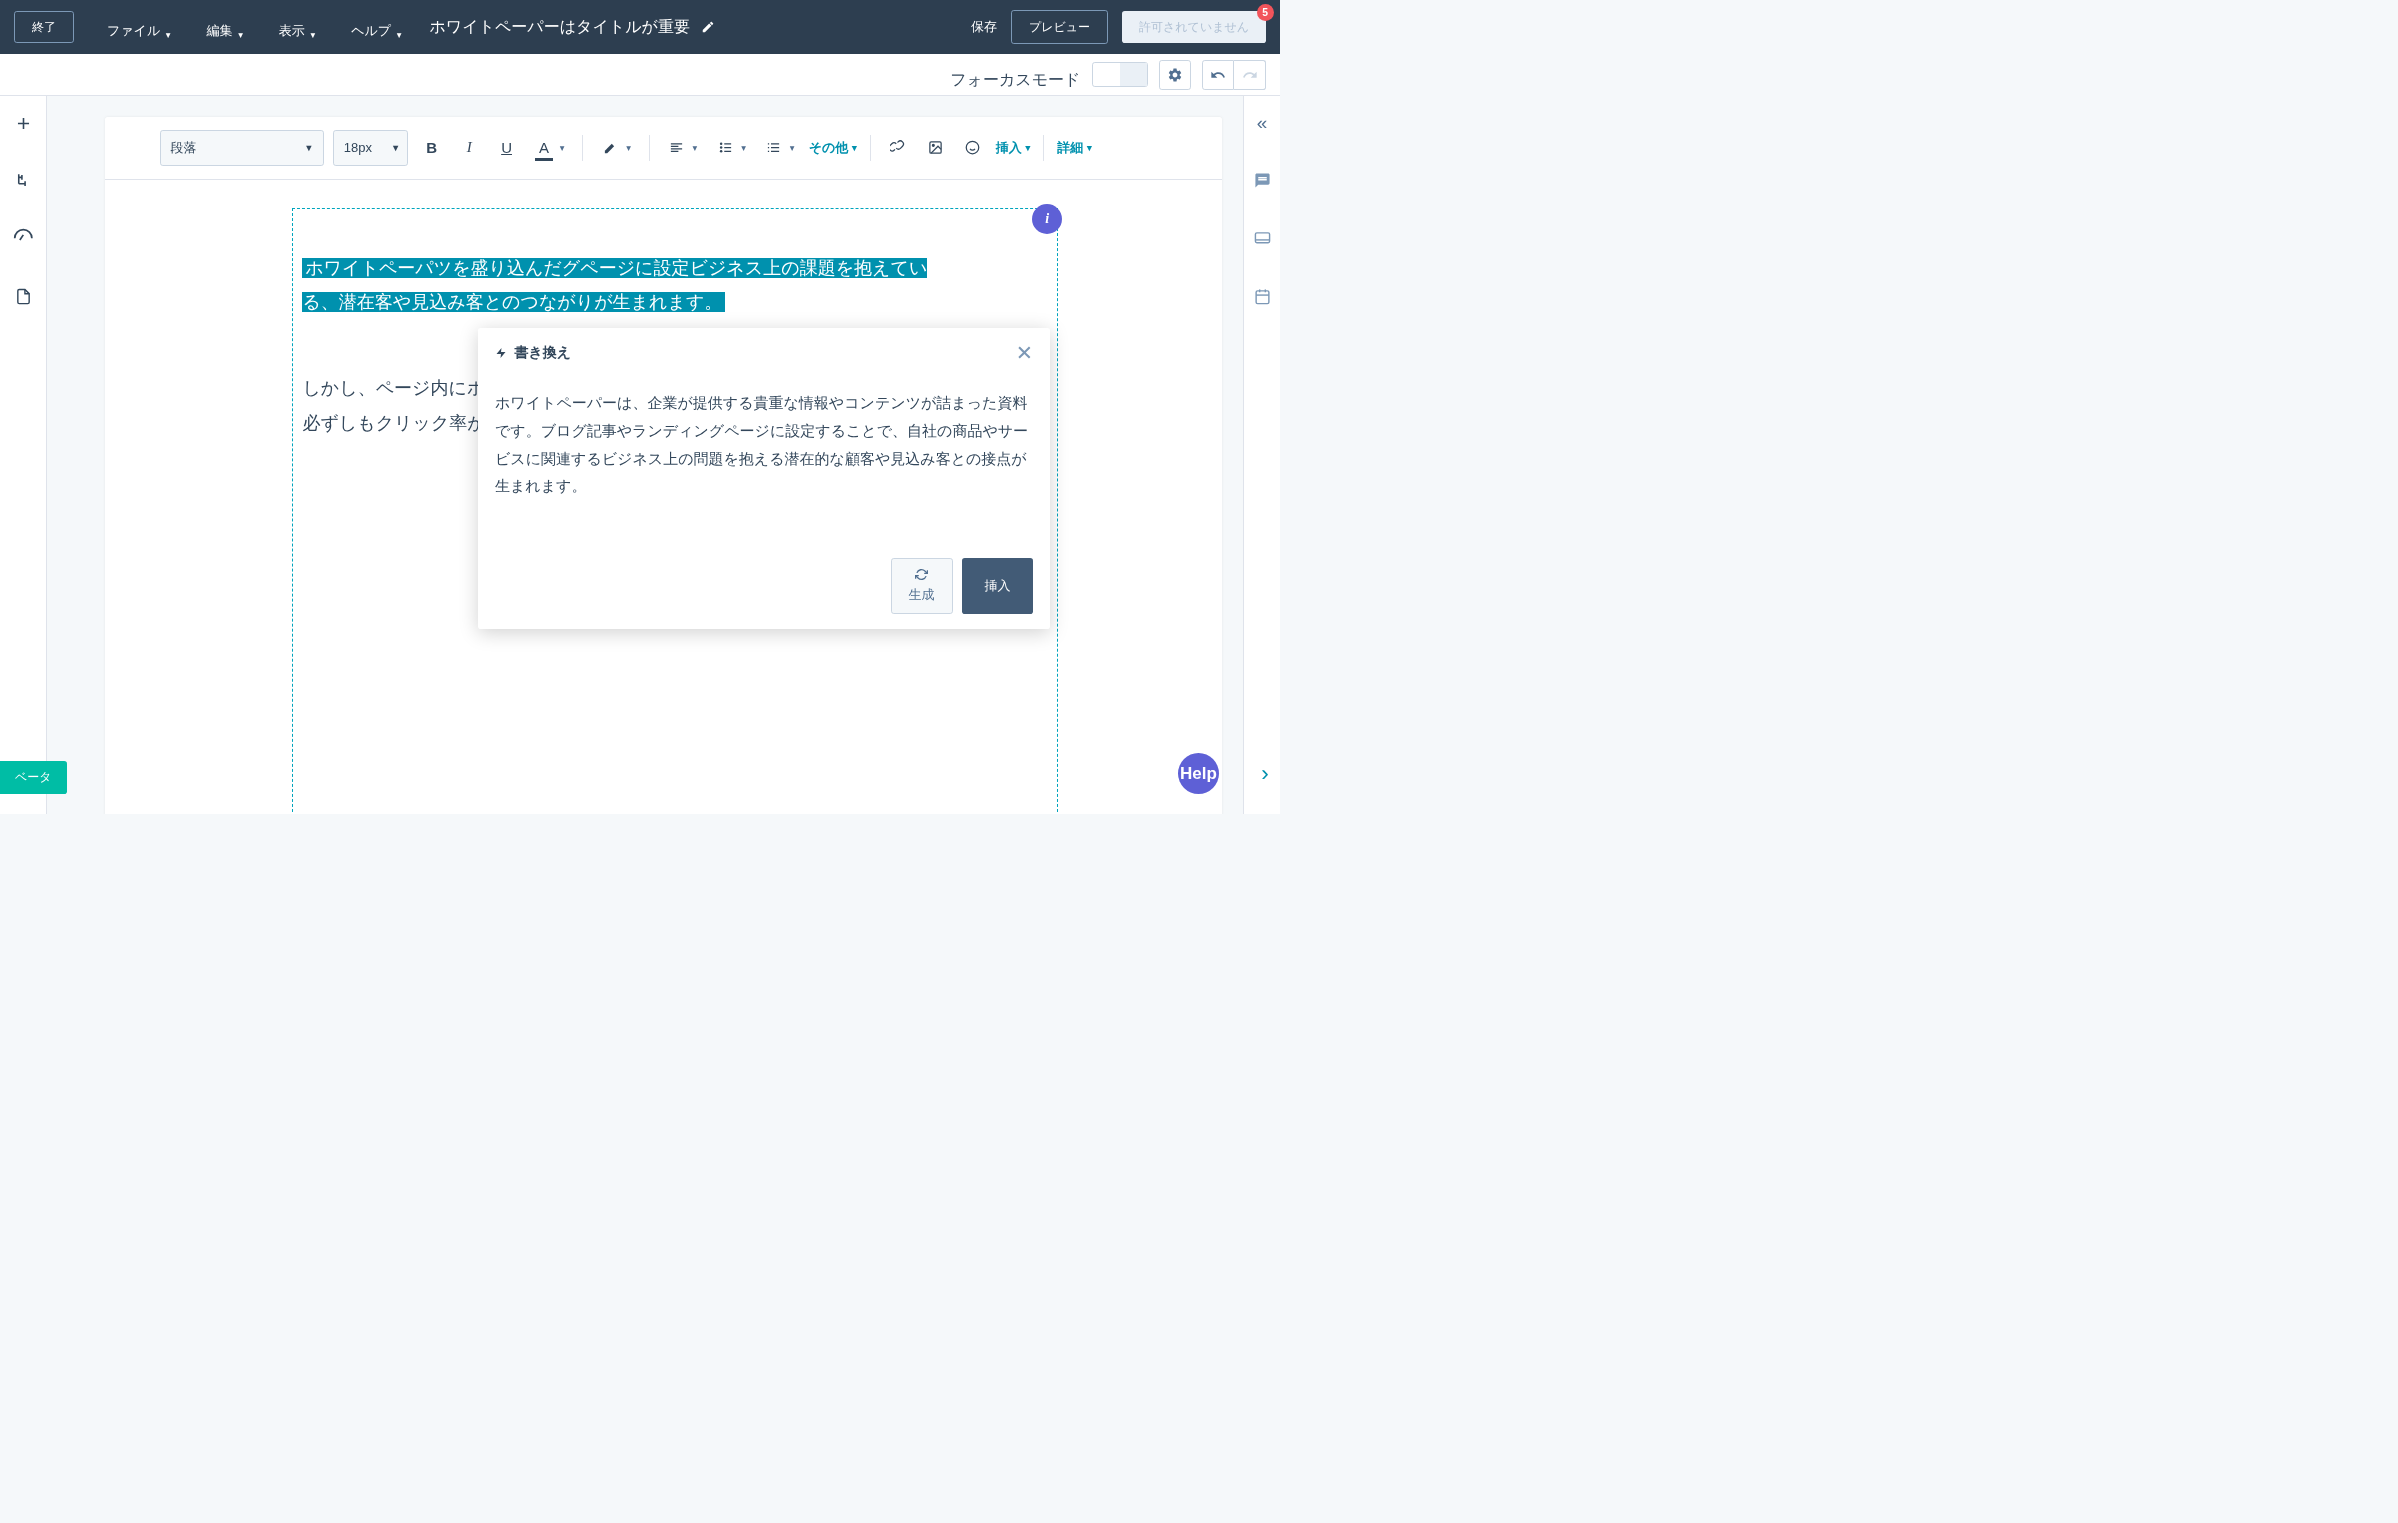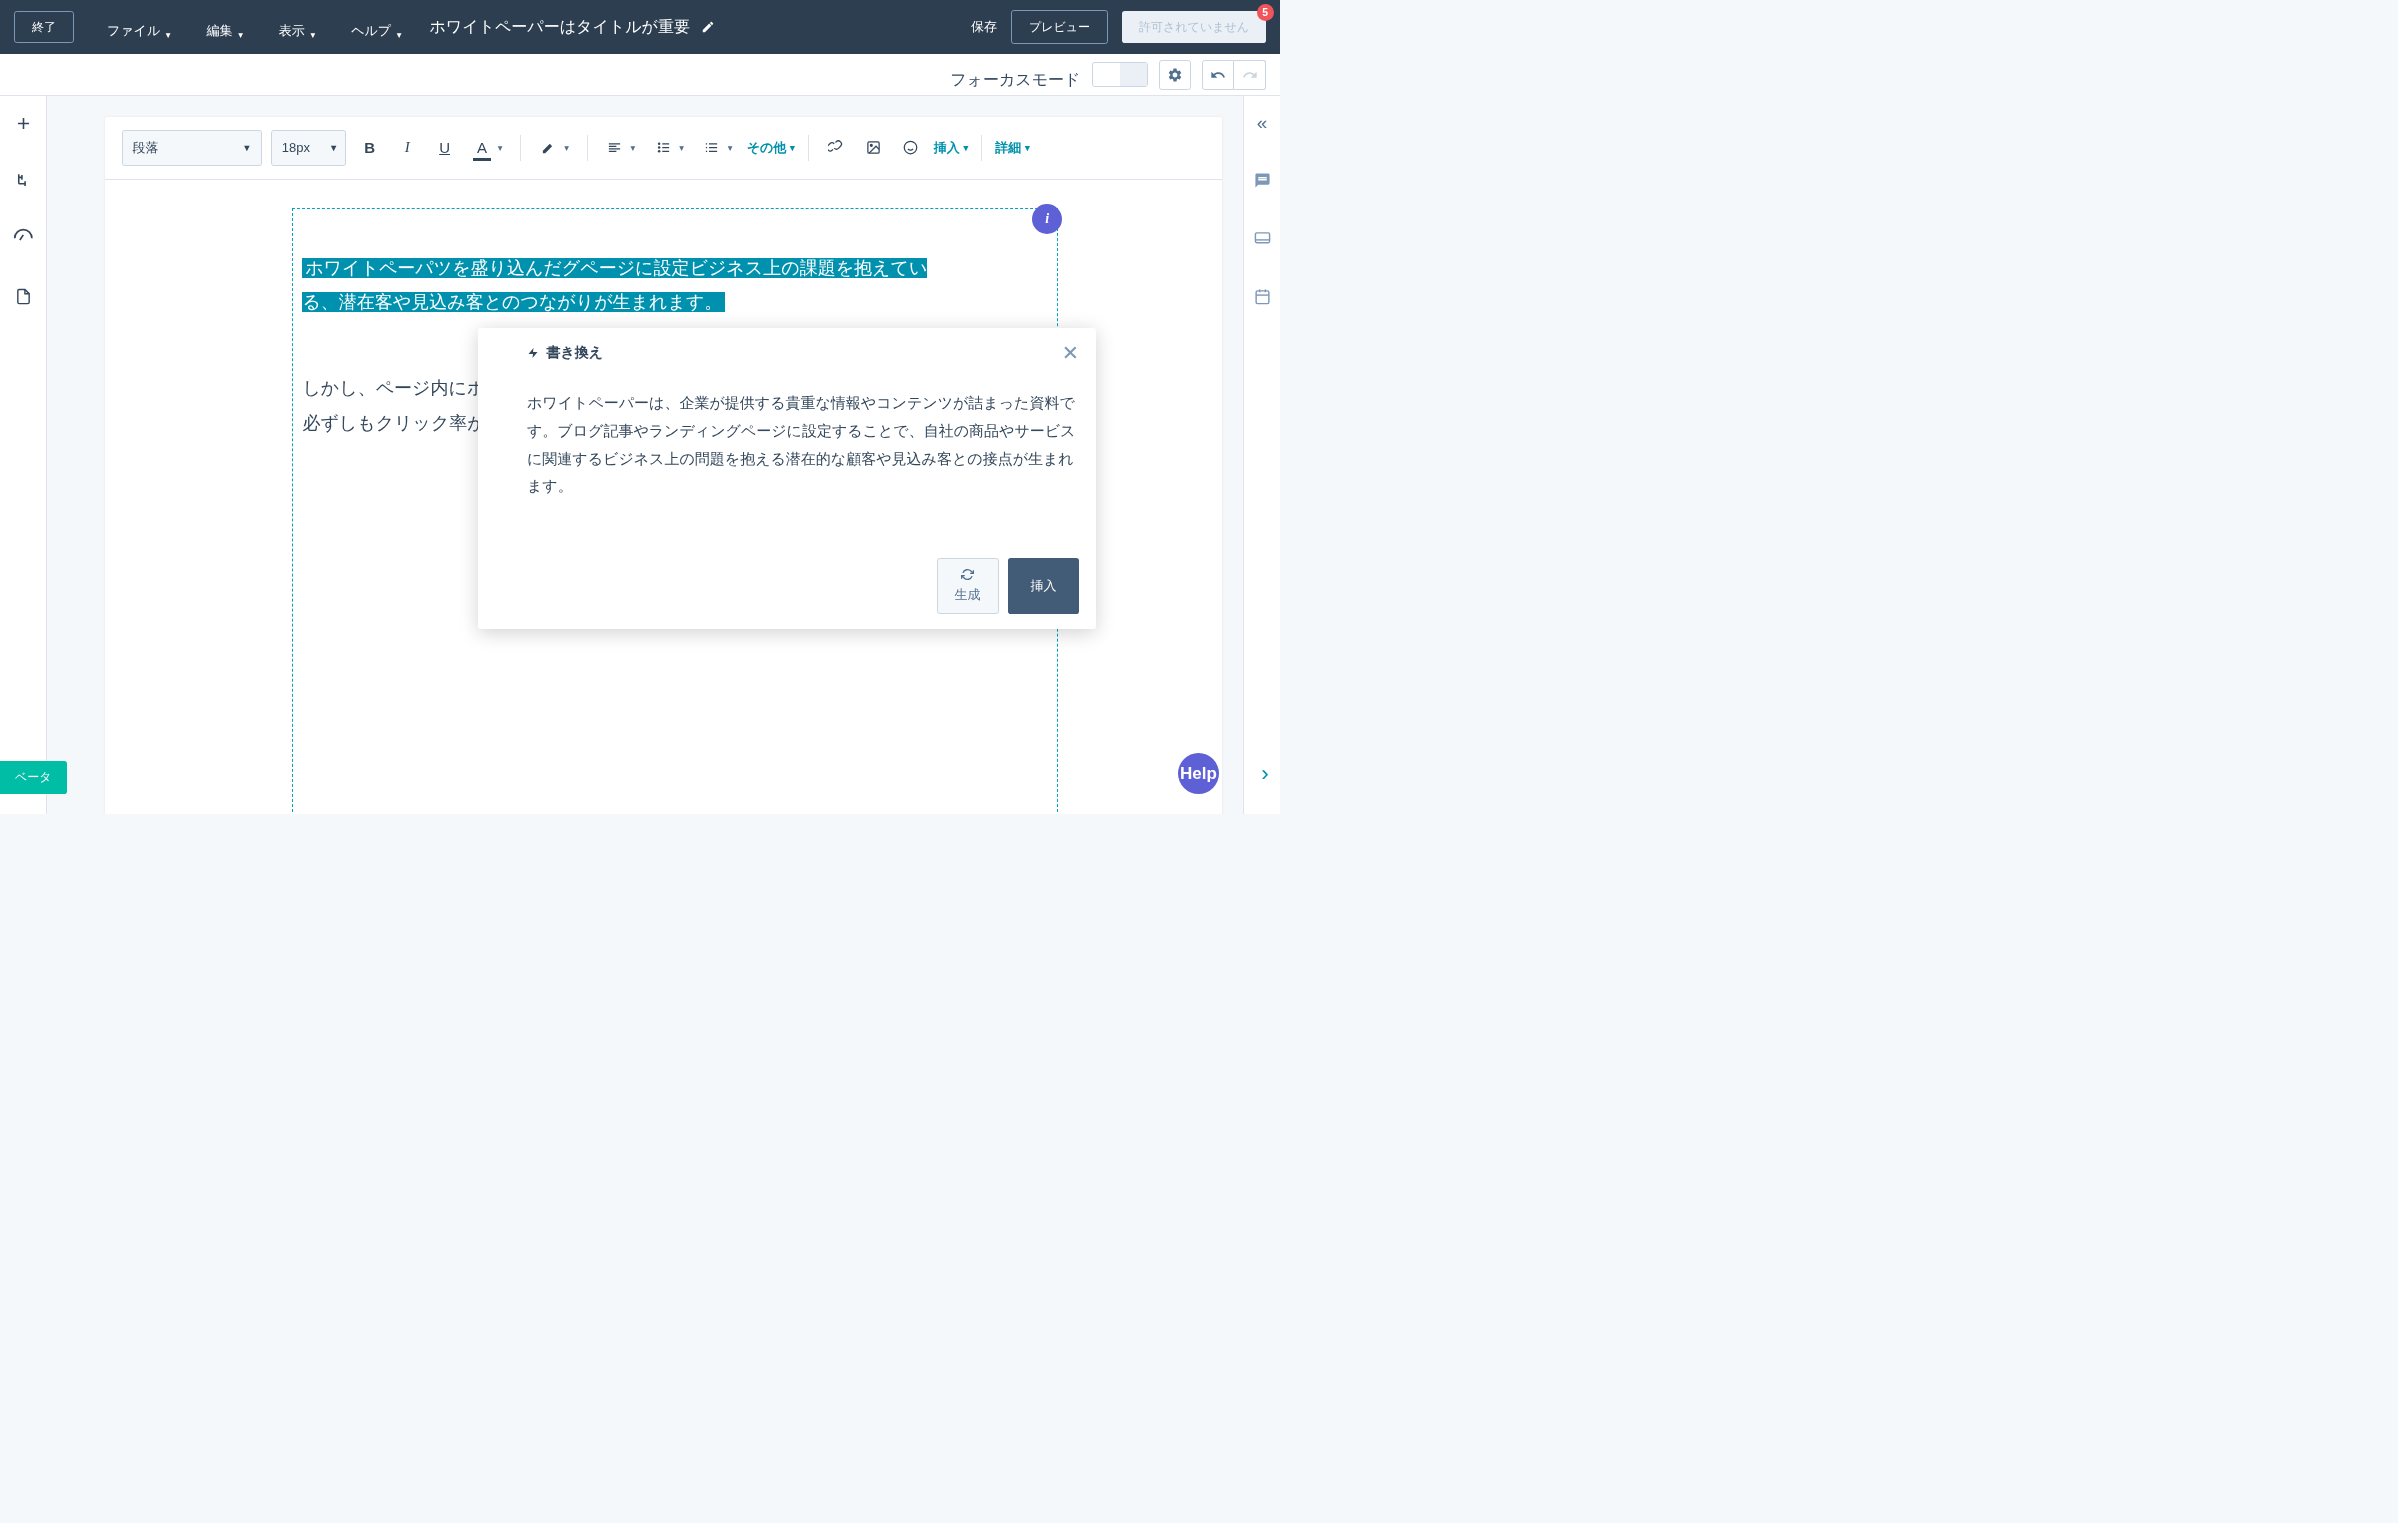--- a/index.html
+++ b/index.html
@@ -39,21 +39,21 @@
     .right-sidebar .sidebar-icon { color: #516f90; }
     .collapse-chevron { color: #0091ae; font-size: 19px; }
     
     
     .editor-wrap { flex: 1; padding: 20.6px 20.6px 0 58px; overflow: auto; }
     .editor-card { background: #fff; border-radius: 2.8px; box-shadow: 0 0.9px 2.8px rgba(0,0,0,0.08); min-height: 100%; padding-bottom: 37px; }
     
     
     .format-toolbar { display: flex; align-items: center; padding: 13px 17px; gap: 9.4px; border-bottom: 0.9px solid #dfe3eb; }
     .format-select { height: 36px; border: 0.9px solid #cbd6e2; border-radius: 2.8px; padding: 0 9.4px; background: #f5f8fa; display: flex; align-items: center; justify-content: space-between; gap: 19px; font-size: 13px; color: #33475b; cursor: pointer; }
-    .para-select { width: 140px; }
+    .para-select { width: 164px; margin-left: 38px; }
     .size-select { width: 75px; }
     .fmt-btn { width: 28px; height: 28px; display: flex; align-items: center; justify-content: center; color: #33475b; cursor: pointer; font-size: 15px; }
     .fmt-btn.bold { font-weight: 700; }
     .fmt-btn.italic { font-style: italic; font-family: serif; }
     .fmt-btn.underline { text-decoration: underline; }
     .fmt-group { display: flex; align-items: center; gap: 1.9px; }
     .fmt-dropdown { width: 9.4px; font-size: 9.4px; color: #516f90; cursor: pointer; }
     .color-a { position: relative; }
     .color-a::after { content: ''; position: absolute; bottom: 0.9px; left: 4.7px; right: 4.7px; height: 2.8px; background: #33475b; }
     .divider { width: 0.9px; height: 26px; background: #dfe3eb; margin: 0 3.7px; }
@@ -63,21 +63,21 @@
     
     .content-area { padding: 28px 164px 0 187px; position: relative; }
     .content-boundary { border: 0.9px dashed #00a4bd; padding: 9.4px; min-height: 609px; position: relative; }
     .heading-text { font-size: 43px; font-weight: 400; line-height: 1.35; color: #33475b; font-family: "Hiragino Sans", Meiryo, sans-serif; }
     .info-badge { position: absolute; top: -4.7px; right: -4.7px; width: 30px; height: 30px; border-radius: 50%; background: #5e60d6; color: #fff; display: flex; align-items: center; justify-content: center; font-size: 14px; font-weight: 700; cursor: pointer; font-family: serif; font-style: italic; }
     .highlighted-para { background: #0091ae; color: #fff; font-size: 18px; line-height: 1.9; margin-top: 26px; padding: 0 2.8px; display: inline; }
     .hl-wrap { margin-top: 33px; max-width: 656px; }
     .normal-para { color: #33475b; font-size: 18px; line-height: 1.9; margin-top: 52px; max-width: 656px; }
     
     
-    .rewrite-popup { position: absolute; top: 328px; left: 478px; width: 618px; background: #fff; border-radius: 2.8px; box-shadow: 0 3.7px 19px rgba(0,0,0,0.18); z-index: 100; padding-left: 32px; }
+    .rewrite-popup { position: absolute; top: 328px; left: 478px; width: 572px; background: #fff; border-radius: 2.8px; box-shadow: 0 3.7px 19px rgba(0,0,0,0.18); z-index: 100; }
     .popup-header { display: flex; align-items: center; justify-content: space-between; padding: 13px 17px; }
     .popup-title { display: flex; align-items: center; gap: 7.5px; font-size: 14px; font-weight: 600; color: #33475b; }
     .popup-close { font-size: 20.6px; color: #7c98b6; cursor: pointer; font-weight: 300; }
     .popup-body { padding: 11.2px 17px 22.5px 17px; font-size: 15px; line-height: 1.85; color: #33475b; min-height: 169px; }
     .popup-footer { display: flex; justify-content: flex-end; gap: 9.4px; padding: 11.2px 17px 15px; }
     .gen-btn { border: 0.9px solid #cbd6e2; background: #f5f8fa; color: #516f90; padding: 8.4px 17px; border-radius: 2.8px; font-size: 13px; cursor: pointer; display: flex; align-items: center; gap: 5.6px; flex-direction: column; }
     .insert-btn { border: none; background: #425b76; color: #fff; padding: 8.4px 22.5px; border-radius: 2.8px; font-size: 13px; cursor: pointer; }
     
     
     .beta-chip { position: absolute; bottom: 20.6px; left: 0; background: #00bda5; color: #fff; padding: 8px 15px; border-radius: 0 2.8px 2.8px 0; font-size: 12px; cursor: pointer; }

